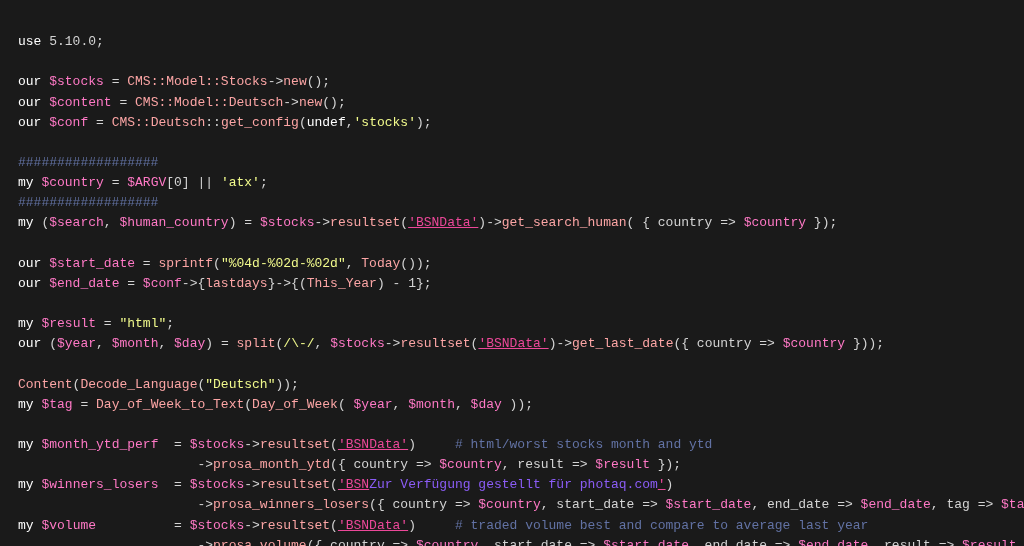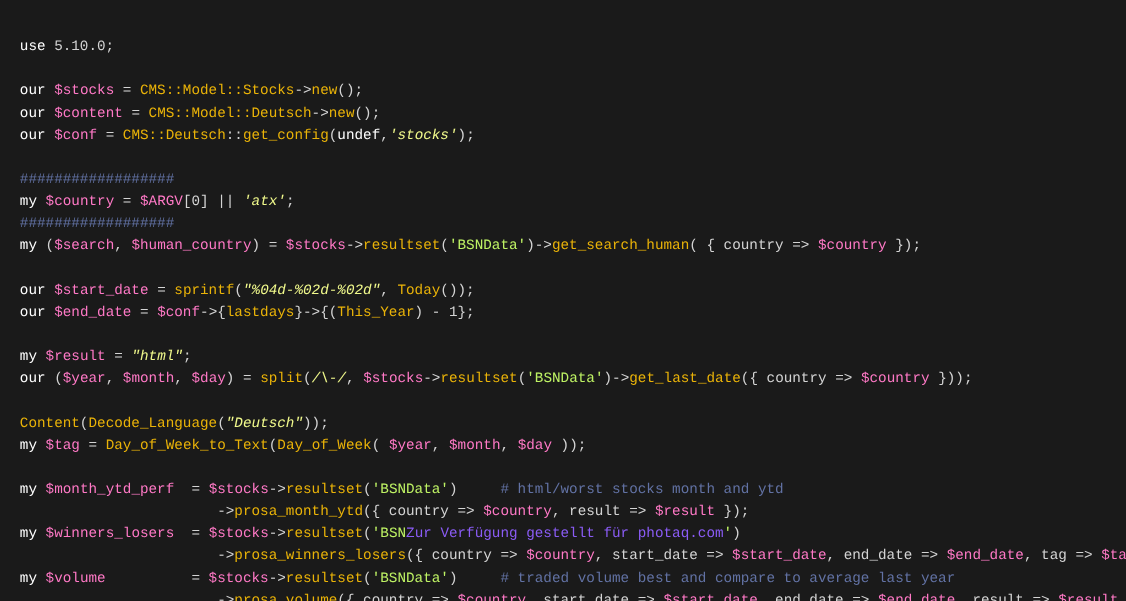--- a/index.html
+++ b/index.html
@@ -13,23 +13,23 @@
       min-height: 546px;
       overflow: hidden;
       padding: 12px 18px;
     }
     .code-block {
       white-space: pre;
       position: relative;
     }
     .kw { color: #ffffff; }
     .var { color: #ff79c6; text-align: right; }
-    .fn { color: #eab308; }
-    .str { color: #f1fa8c; font-style: italic; }
-    .str-u { color: #bef264; }
+    .fn { color: #fca5a5; }
+    .str { color: #f1fa8c; }
+    .str-u { color: #ec4899; text-decoration: underline; }
     .comment { color: #6272a4; }
     .plain { color: #d4d4d4; }
   </style>
 </head>
 <body>
 
 <div class="code-block">
 <span class="plain"><span class="kw">use</span> 5.10.0;</span>
 
 <span class="plain"><span class="kw">our</span> <span class="var">$stocks</span> = <span class="fn">CMS::Model::Stocks</span>-&gt;<span class="fn">new</span>();</span>

